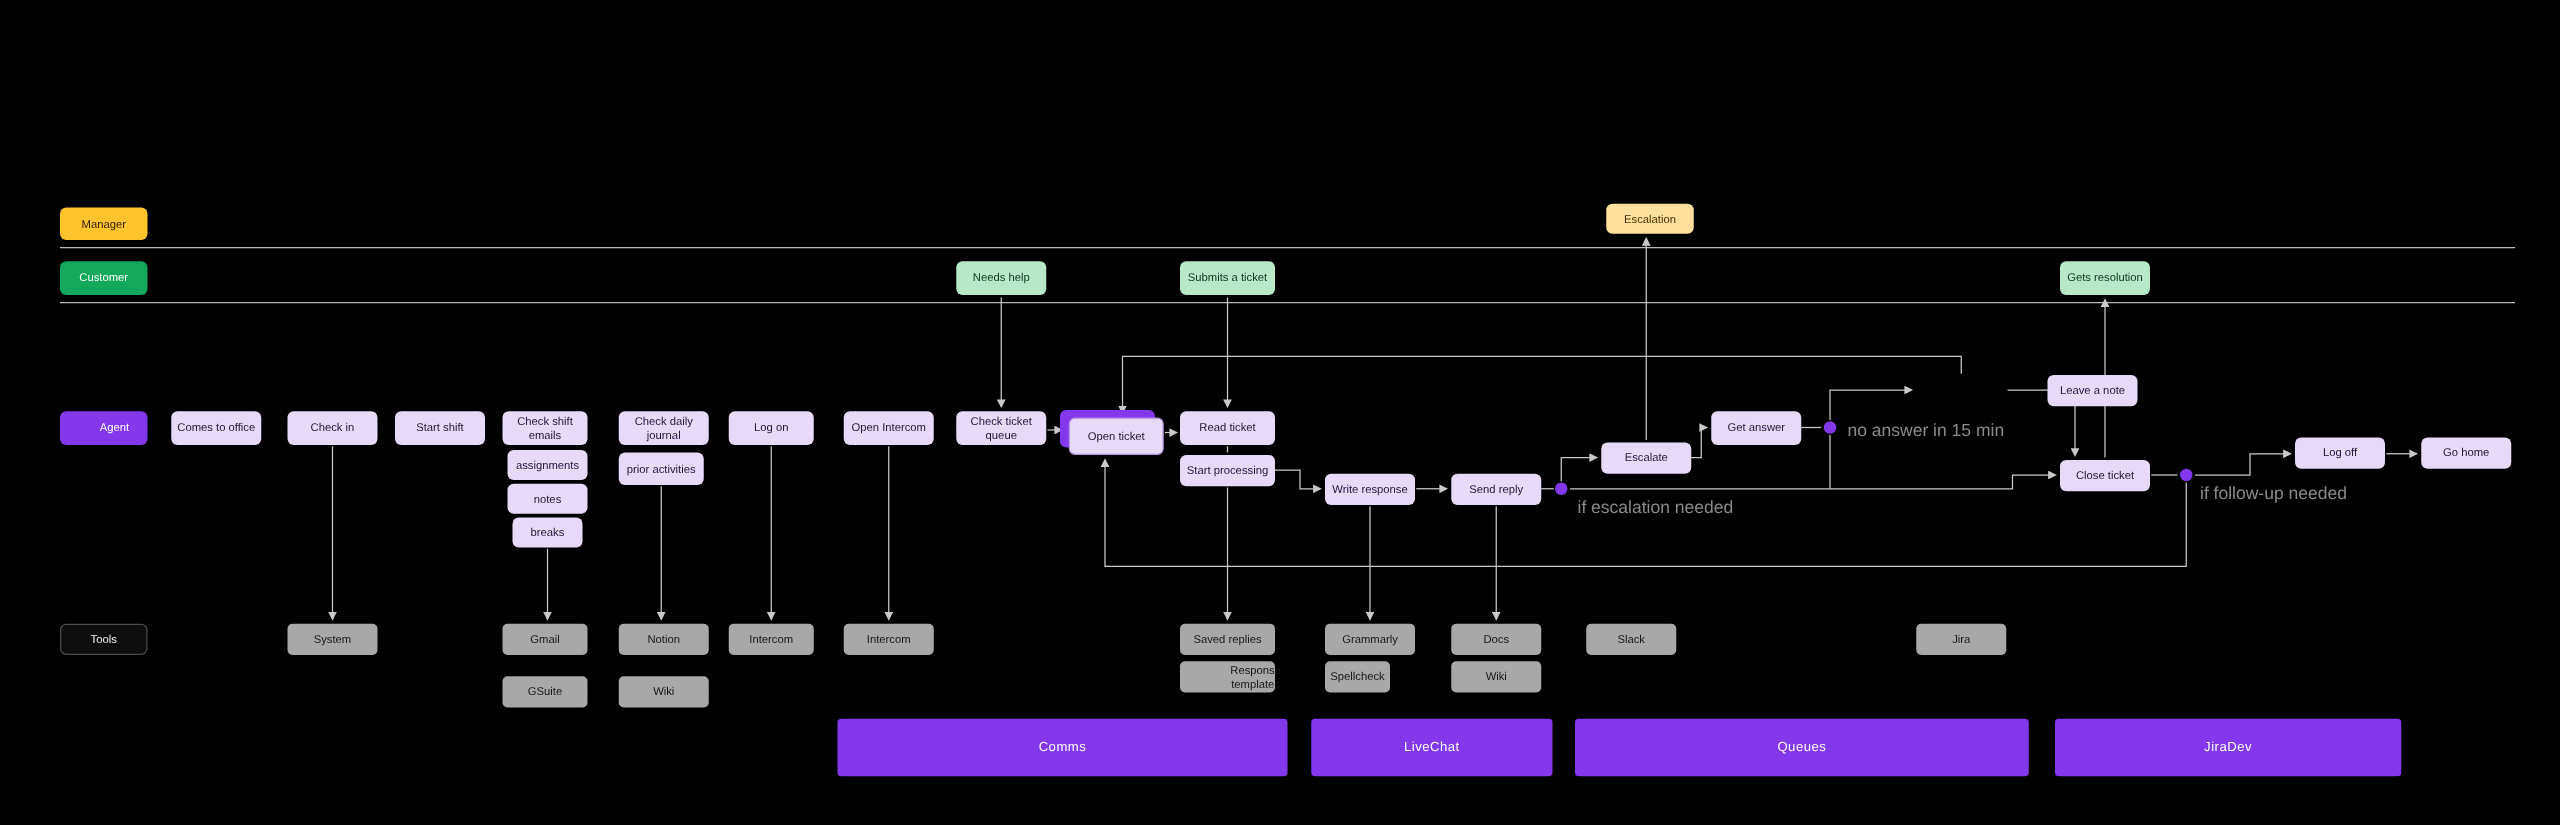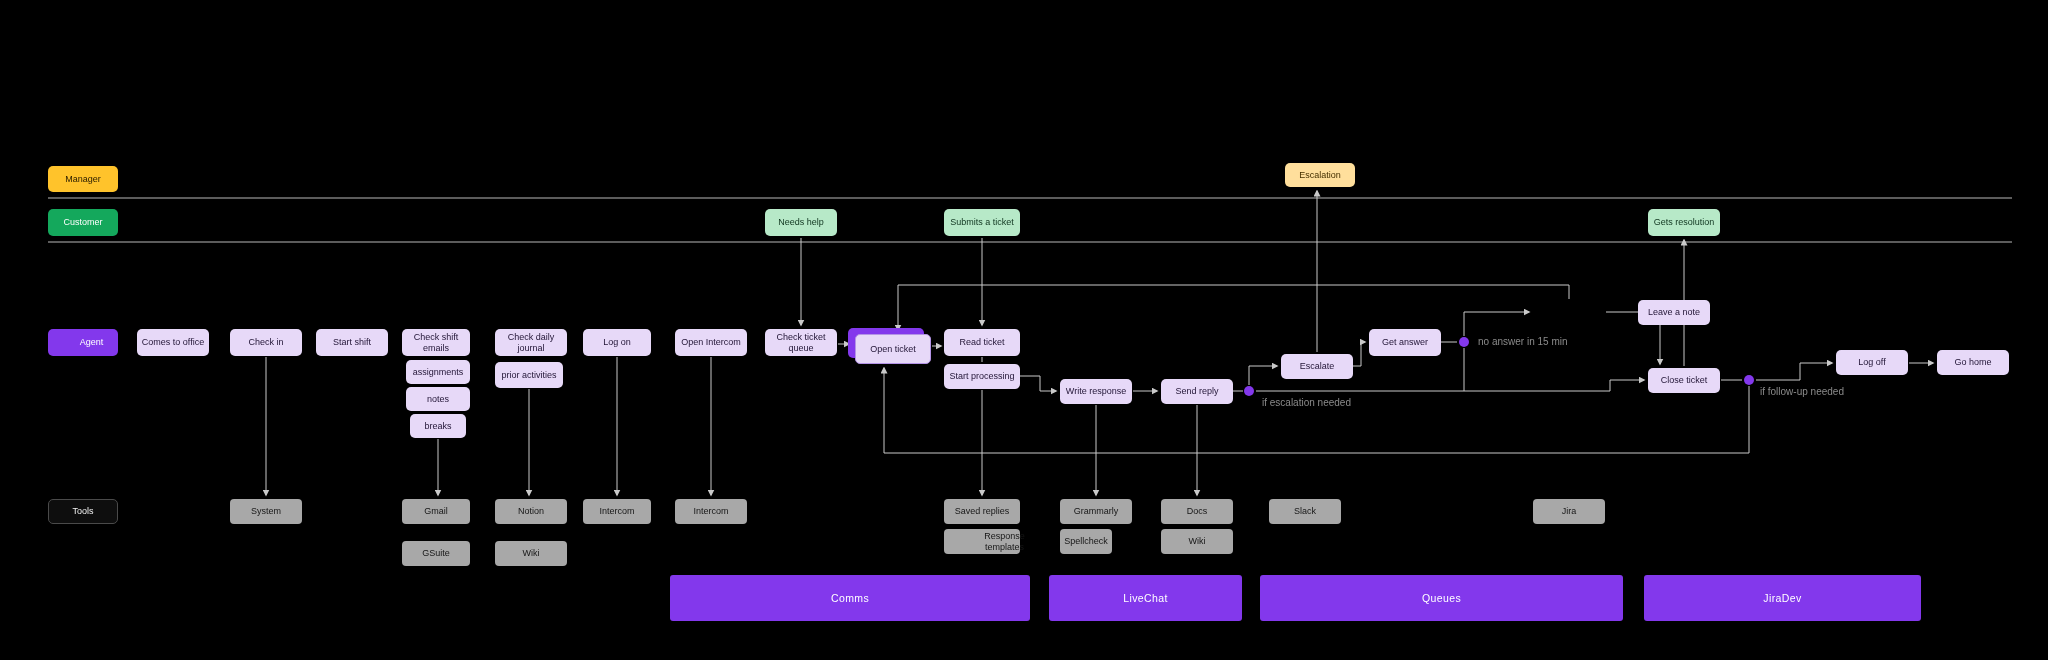--- a/index.html
+++ b/index.html
@@ -19,21 +19,21 @@
   .s-tools-label{background:#0e0e0e;color:#f2f2f2;border:1px solid #4a4a4a;}
   .s-yellow{background:#ffdf9c;color:#453000;}
   .s-green{background:#b7e9c8;color:#10351f;}
   .s-agent{background:#e7d9f8;color:#221536;}
   .s-stack{background:#e7d9f8;color:#221536;border:1px solid #b493e6;
            box-shadow:-7px -6px 0 #8338ec;}
   .s-tool{background:#a8a8a8;color:#161616;border-radius:4px;}
   .s-banner{background:#8338ec;color:#ffffff;font-size:10.5px;letter-spacing:.4px;border-radius:3px;}
   .dot{position:absolute;width:10px;height:10px;border-radius:50%;background:#8338ec;
        transform:translate(-50%,-50%);}
-  .annotation{position:absolute;font-size:10px;color:#8b8b8b;white-space:nowrap;}
+  .annotation{position:absolute;font-size:14px;color:#8b8b8b;white-space:nowrap;}
 </style>
 </head>
 <body>
 
 <div id="canvas">
   <svg id="edge-layer" width="2048" height="660">
     <defs>
       <marker id="arrowhead" markerWidth="7" markerHeight="7" refX="5.5" refY="3.5" orient="auto">
         <path d="M0,0 L7,3.5 L0,7 z" fill="#c9c9c9"></path>
       </marker>

